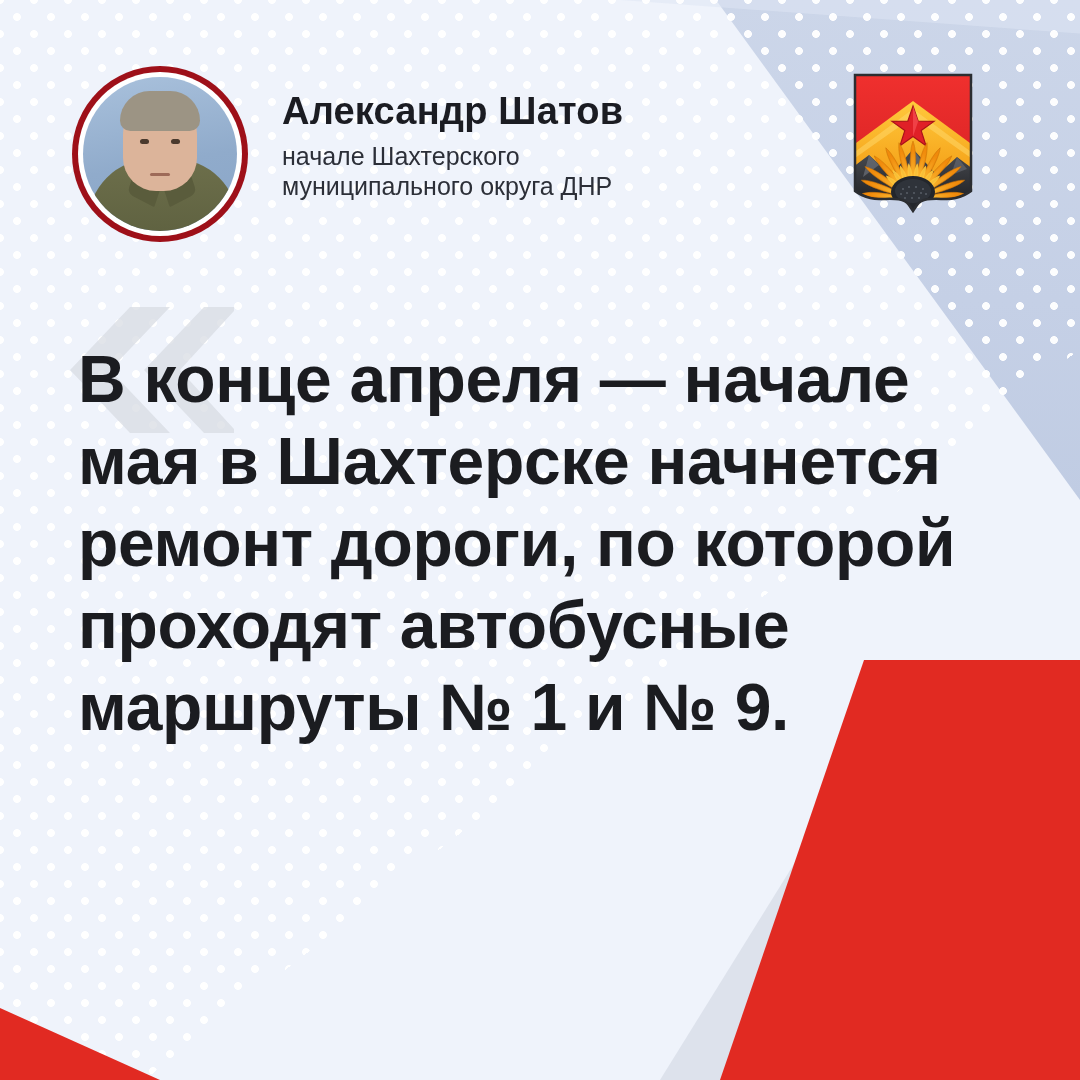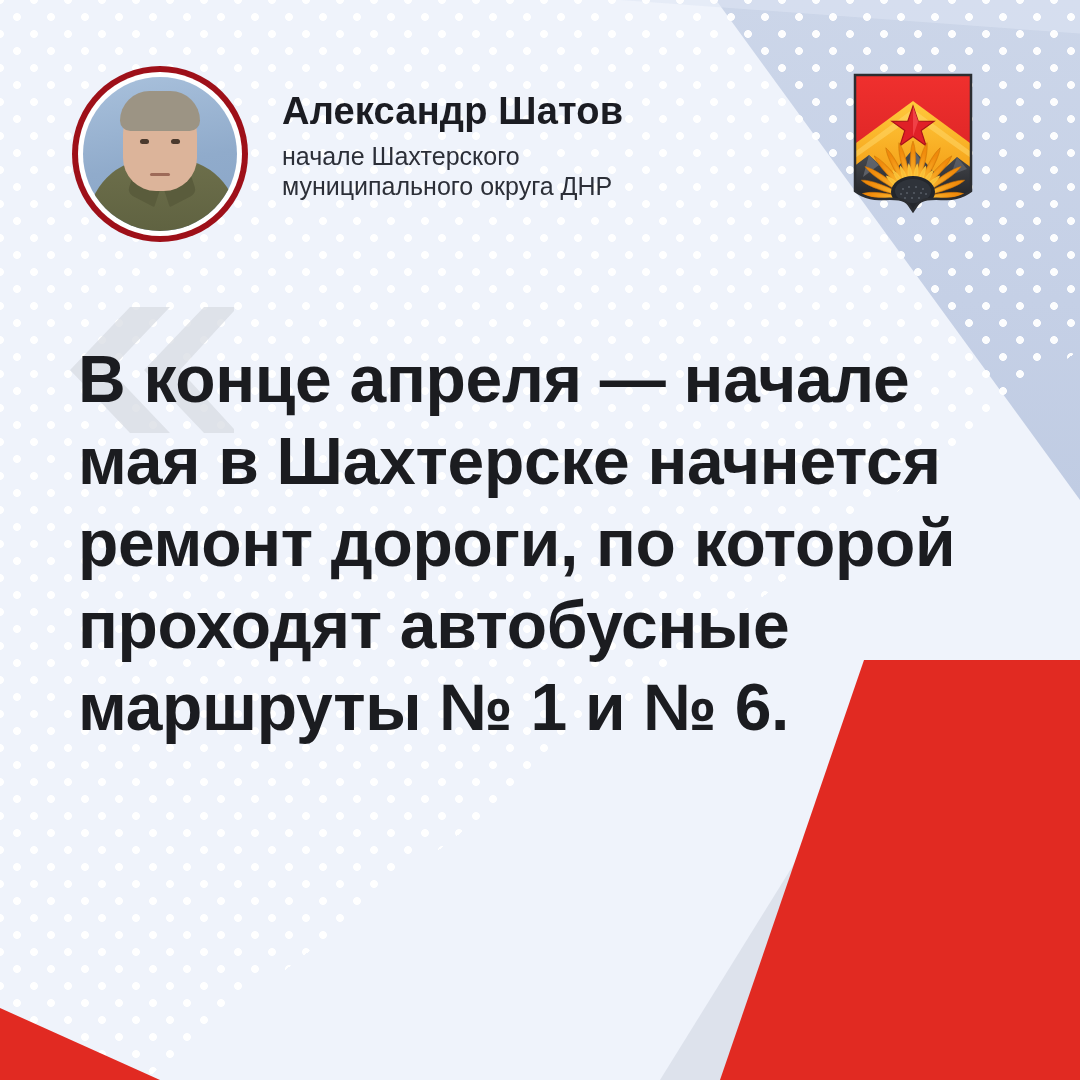--- a/index.html
+++ b/index.html
@@ -380,15 +380,15 @@
         <path d="M86 2 L126 2 L66 65 L126 128 L86 128 L26 65 Z"></path>
         <path d="M160 2 L190 2 L190 6 L136 65 L190 124 L190 128 L160 128 L100 65 Z"></path>
       </g>
     </svg>
   </div>
 
   <div class="quote-text">В конце апреля — начале
 мая в Шахтерске начнется
 ремонт дороги, по которой
 проходят автобусные
-маршруты № 1 и № 6.</div>
+маршруты № 1 и № 9.</div>
 
 </div>
 
 </body></html>

